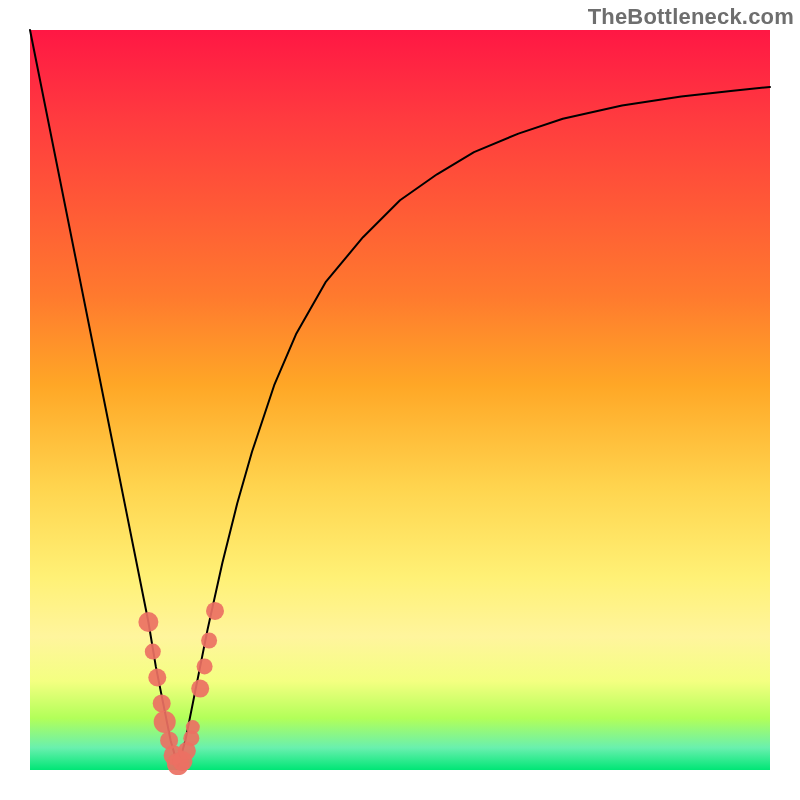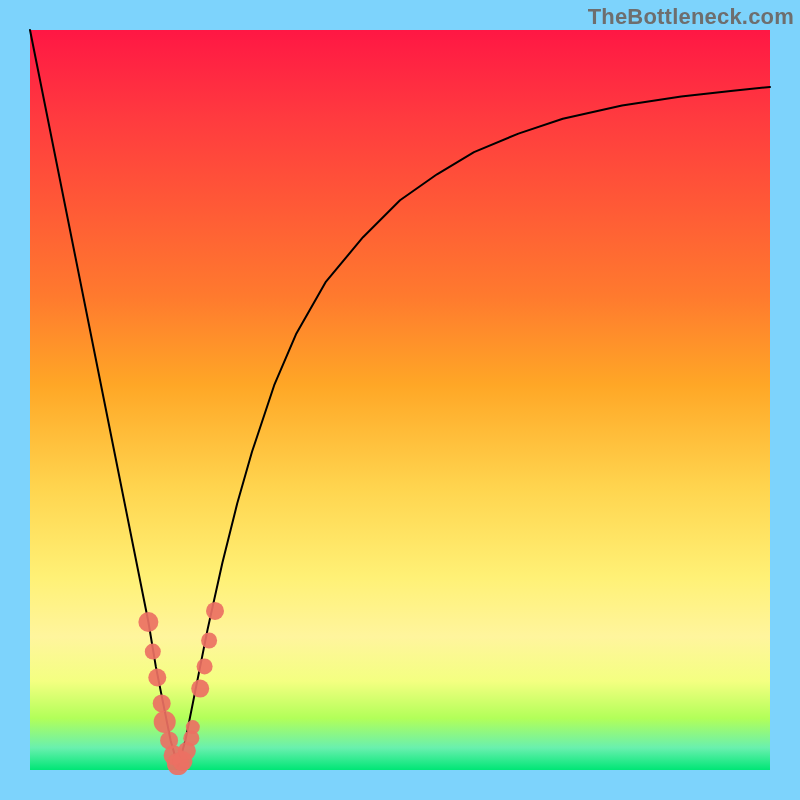--- a/index.html
+++ b/index.html
@@ -9,21 +9,21 @@
     height: 800px;
     background: #000;
     overflow: hidden;
   }
   .frame {
     position: absolute;
     left: 0;
     top: 0;
     width: 800px;
     height: 800px;
-    background: #7dd3fc;
+    background: #ffffff;
   }
   .plot-area {
     position: absolute;
     left: 30px;
     top: 30px;
     width: 740px;
     height: 740px;
     background: linear-gradient(to bottom,
       #ff1744 0%,
       #ff3b3f 12%,

